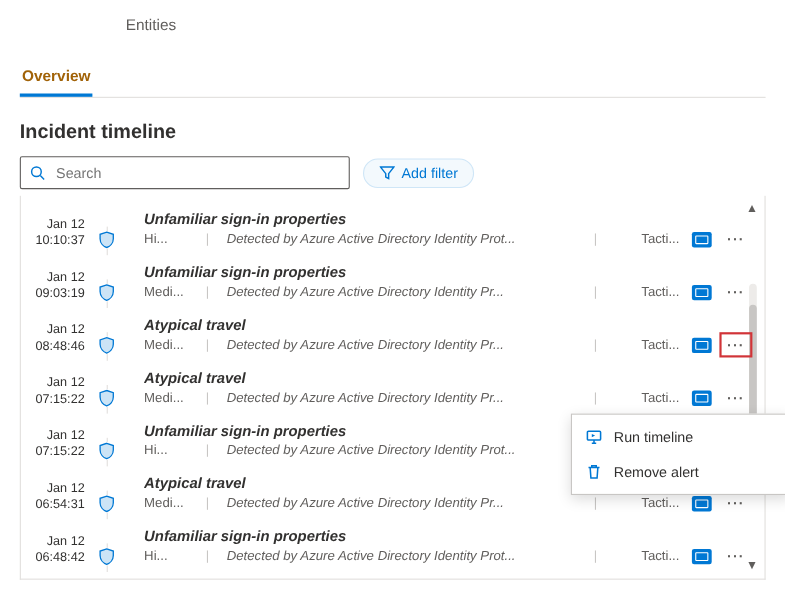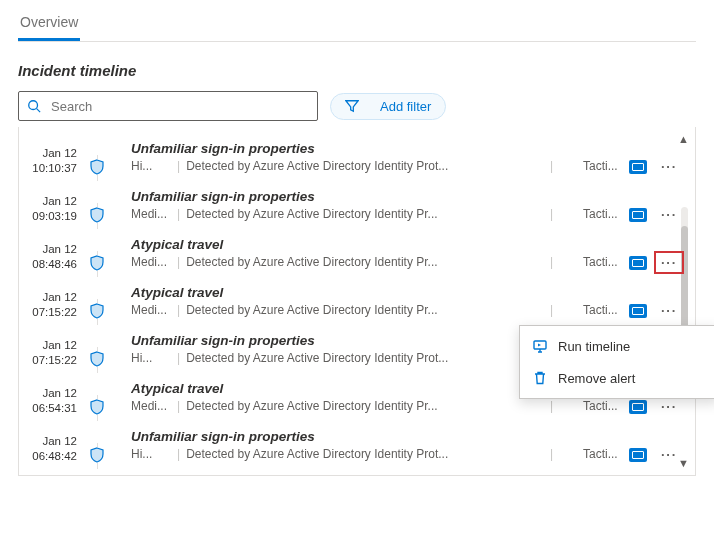--- a/index.html
+++ b/index.html
@@ -18,29 +18,29 @@
     border-bottom: 1px solid #e1dfdd;
     padding: 8px 0 0 0;
   }
   .tab {
     padding: 6px 2px 8px 2px;
     cursor: pointer;
     color: #605e5c;
     font-size: 14px;
   }
   .tab.active {
-    color: #737373;
+    color: #a16207;
     border-bottom: 3px solid #0078d4;
-    font-weight: 400;
+    font-weight: 700;
+    margin-top: 47px;
   }
   .panel-title {
-    font-size: 15px;
+    font-size: 18px;
     font-weight: 600;
     margin: 20px 0 12px 0;
-    font-style: italic;
   }
   .controls {
     display: flex;
     gap: 12px;
     align-items: center;
     margin-bottom: 6px;
   }
   .searchbox {
     display: flex;
     align-items: center;
@@ -57,21 +57,21 @@
     outline: none;
     flex: 1;
     font-size: 13px;
     color: #a16207;
     background: transparent;
   }
   .search-icon { color: #0078d4; }
   .filter-btn {
     display: inline-flex;
     align-items: center;
-    gap: 21px;
+    gap: 6px;
     color: #0078d4;
     border: 1px solid #cfe6f7;
     background: #f3f9fd;
     border-radius: 16px;
     padding: 5px 14px;
     font-size: 13px;
     cursor: pointer;
   }
   .timeline-wrap {
     border: 1px solid #e1dfdd;
@@ -139,28 +139,28 @@
     margin-bottom: 3px;
     white-space: nowrap;
     overflow: hidden;
     text-overflow: ellipsis;
     font-style: italic;
   }
   .meta {
     display: flex;
     color: #605e5c;
     font-size: 12px;
-    gap: 6px;
+    gap: 16px;
     white-space: nowrap;
     overflow: hidden;
   }
   .meta span { overflow: hidden; text-overflow: ellipsis; }
   .meta .div { color: #c8c6c4; }
   .sev-label { width: 40px; flex-shrink:0; }
-  .detected { flex: 1; min-width: 0; }
+  .detected { flex: 1; min-width: 0; font-style: italic; }
   .tactics { width: 40px; flex-shrink:0;margin-left:24px; }
   .tail {
     display: flex;
     align-items: center;
     gap: 10px;
     padding-right: 4px;
     flex-shrink: 0;
   }
   .workspace-icon {
     width: 18px; height: 14px;
@@ -233,20 +233,21 @@
     cursor: pointer;
   }
   .menu-icon { width: 16px; height: 16px; color: #0078d4; flex-shrink:0; }
   svg { display: block; }
 </style>
 </head>
 <body>
 
 <div class="tabs">
   <div class="tab active">Overview</div>
+  <div class="tab">Entities</div>
 </div>
 
 <div class="panel-title">Incident timeline</div>
 
 <div class="controls">
   <div class="searchbox">
     <span class="search-icon">
       <svg width="14" height="14" viewBox="0 0 16 16" fill="none" stroke="currentColor" stroke-width="1.5">
         <circle cx="7" cy="7" r="5"></circle>
           <line x1="11" y1="11" x2="15" y2="15"></line>

